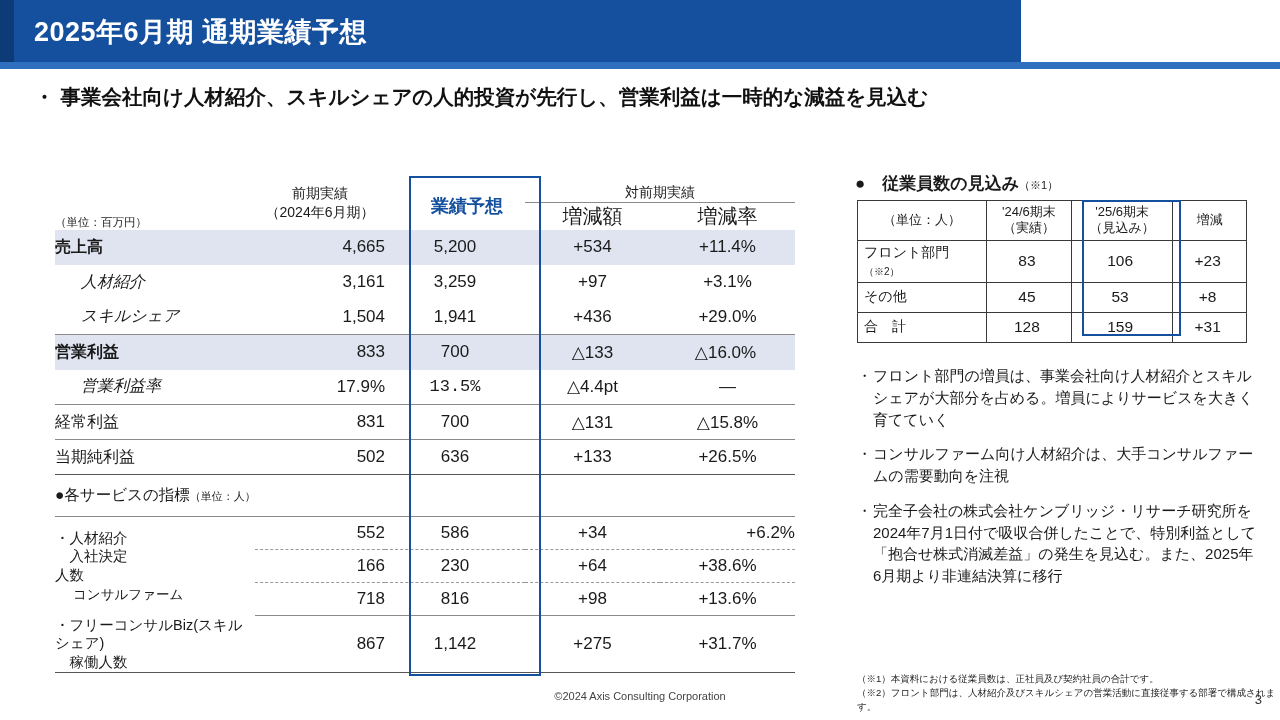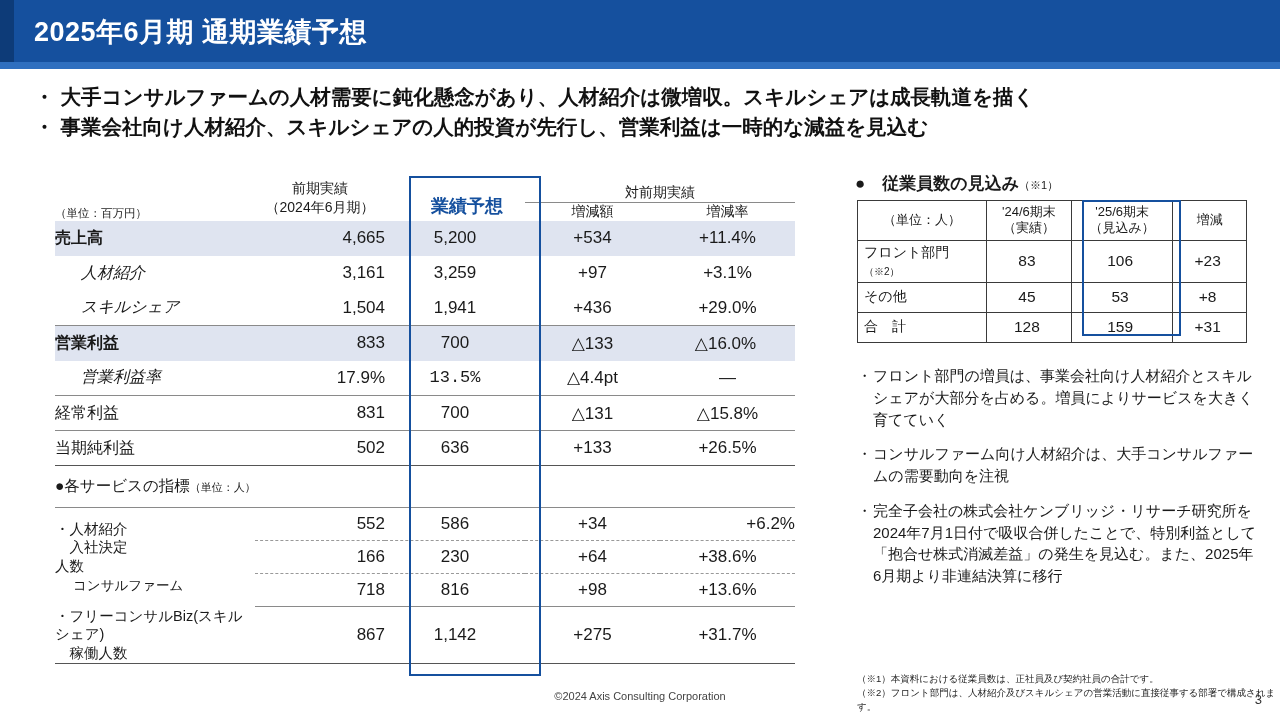--- a/index.html
+++ b/index.html
@@ -7,21 +7,21 @@
   body {
     width:1280px; height:720px;
     font-family:"Liberation Sans", sans-serif;
     background:#ffffff;
     color:#1a1a1a;
     position:relative;
     overflow:hidden;
   }
   
   .header-bar{
-    position:absolute; left:0; top:0; width:1280px; height:62px;
+    position:absolute; left:0; top:0; width:1021px; height:62px;
     background:#15509e;
   }
   .header-bar .accent{
     position:absolute; left:0; top:0; width:14px; height:62px; background:#0d3b78;
   }
   .header-title{
     position:absolute; left:34px; top:14px;
     font-size:27px; font-weight:bold; color:#ffffff; letter-spacing:0.5px;
   }
   .header-under{
@@ -41,21 +41,21 @@
   
   .ltable{
     position:absolute; left:55px; top:176px; width:740px;
     font-size:15px;
   }
   .ltable table{ border-collapse:collapse; width:100%; }
   .ltable td, .ltable th{ padding:0; font-weight:normal; }
 
   .hdr-unit{ font-size:11.5px; color:#222; padding-left:4px; vertical-align:bottom; }
   .hdr-center{ text-align:center; font-size:14px; line-height:1.35; }
-  .hdr-sub{ text-align:center; font-size:14px; }
+  .hdr-sub{ text-align:center; font-size:20px; }
   .rule-thin{ border-bottom:1px solid #8a8a8a; }
   .rule-med{ border-bottom:1.6px solid #555; }
 
   .col-item{ width:200px; }
   .col-prev{ width:130px; }
   .col-fc{ width:140px; }
   .col-amt{ width:135px; }
   .col-pct{ width:135px; }
 
   .num{ text-align:right; padding-right:22px; font-size:17px;margin-top:12px; }
@@ -131,23 +131,20 @@
 </head>
 <body>
 
 <div class="header-bar">
   <div class="accent"></div>
   <div class="header-title">2025年6月期 通期業績予想</div>
 </div>
 <div class="header-under"></div>
 
 <div class="lead">
-  <div class="lead-line">
-    <span class="dot">・</span><span>大手コンサルファームの人材需要に鈍化懸念があり、人材紹介は微増収。スキルシェアは成長軌道を描く</span>
-  </div>
   <div class="lead-line">
     <span class="dot">・</span><span>事業会社向け人材紹介、スキルシェアの人的投資が先行し、営業利益は一時的な減益を見込む</span>
   </div>
 </div>
 
 <div class="ltable">
   <table>
     <colgroup>
       <col class="col-item">
         <col class="col-prev">

